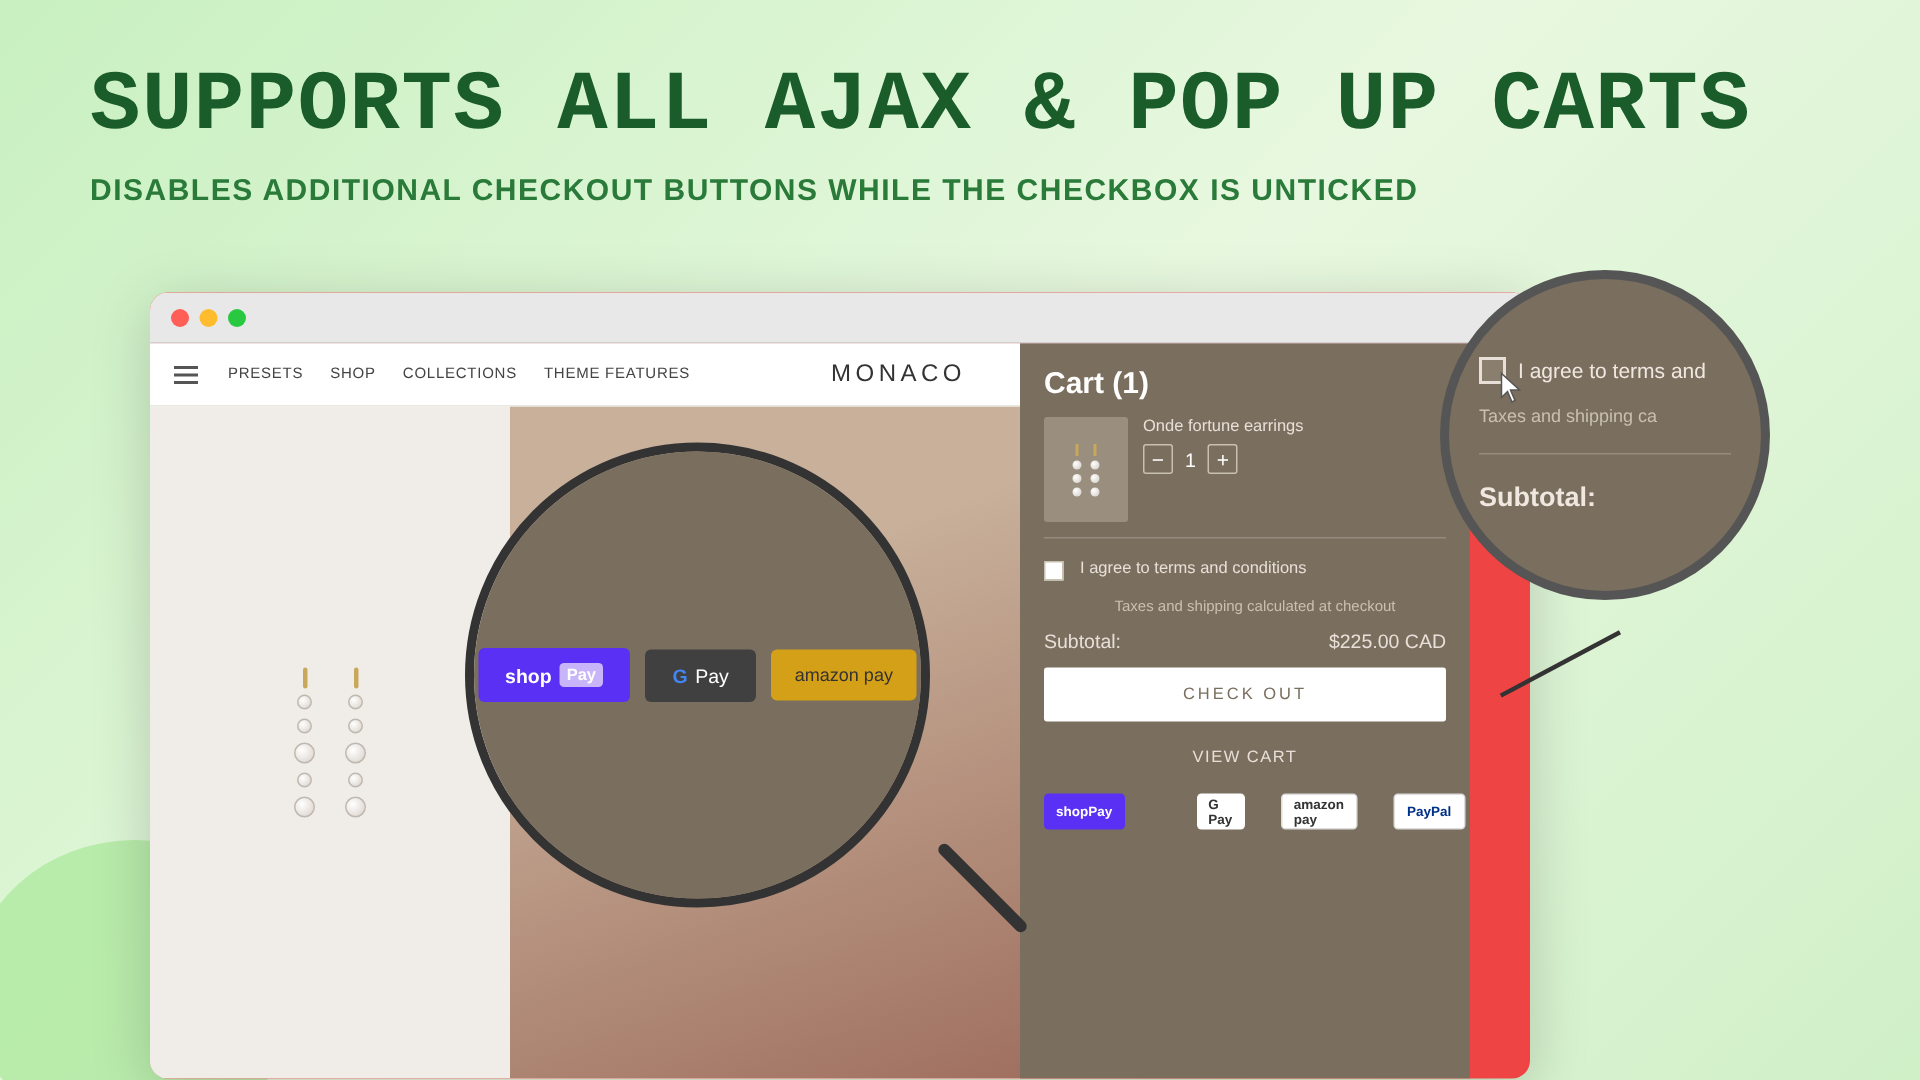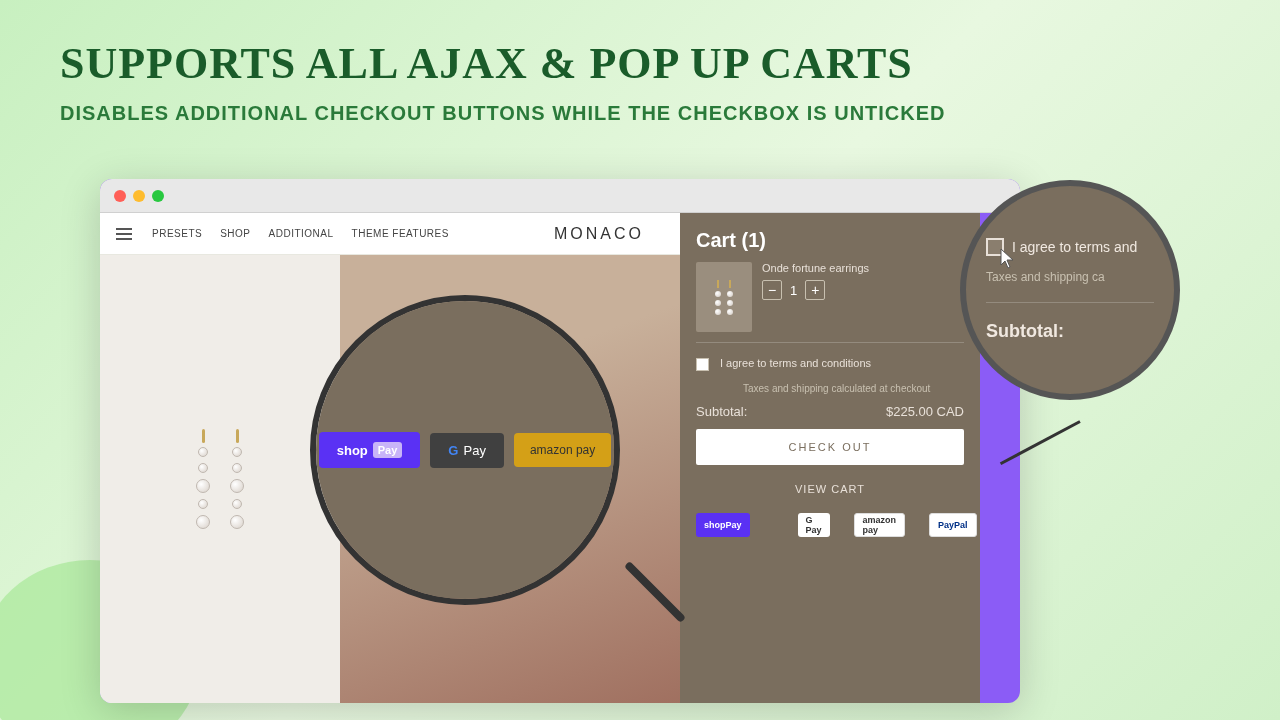--- a/index.html
+++ b/index.html
@@ -24,46 +24,46 @@
       border-radius: 50%;
       opacity: 0.7;
     }
 
     
     .header-section {
       padding: 40px 60px 0 60px;
     }
 
     .main-headline {
-      font-size: 44px;
+      font-size: 56px;
       font-weight: 900;
       color: #1a5c2a;
       text-transform: uppercase;
       letter-spacing: 1px;
       line-height: 1.1;
-      font-family: Liberation Serif, serif;
+      font-family: Liberation Mono, monospace;
     }
 
     .sub-headline {
       font-size: 20px;
       font-weight: 700;
       color: #2a7a3a;
       text-transform: uppercase;
       letter-spacing: 1px;
       margin-top: 14px;
     }
 
     
     .browser-wrapper {
       position: absolute;
-      top: 179px;
+      top: 195px;
       left: 100px;
       width: 920px;
       height: 524px;
-      background: #8b5cf6;
+      background: #ef4444;
       border-radius: 12px;
       box-shadow: 0 8px 40px rgba(0,0,0,0.18);
       overflow: hidden;
     }
 
     .browser-titlebar {
       height: 34px;
       background: #e8e8e8;
       display: flex;
       align-items: center;
@@ -547,21 +547,21 @@
 
       <div class="store-nav">
         <div class="hamburger-icon">
           <span></span>
             <span></span>
             <span></span>
         </div>
         <div class="nav-links">
           <span>PRESETS</span>
           <span>SHOP</span>
-          <span>ADDITIONAL</span>
+          <span>COLLECTIONS</span>
           <span>THEME FEATURES</span>
         </div>
         <div class="store-logo">MONACO</div>
       </div>
 
       <div class="product-content">
 
         <div class="product-images">
           <div class="earring-pair">
 

